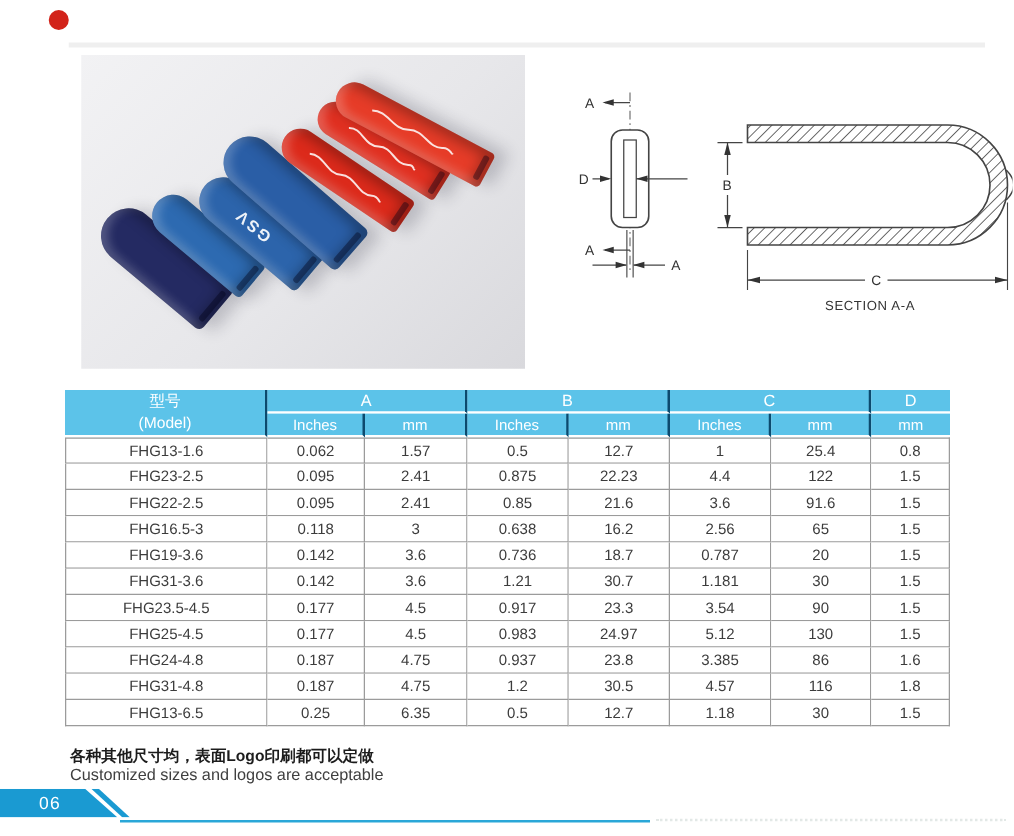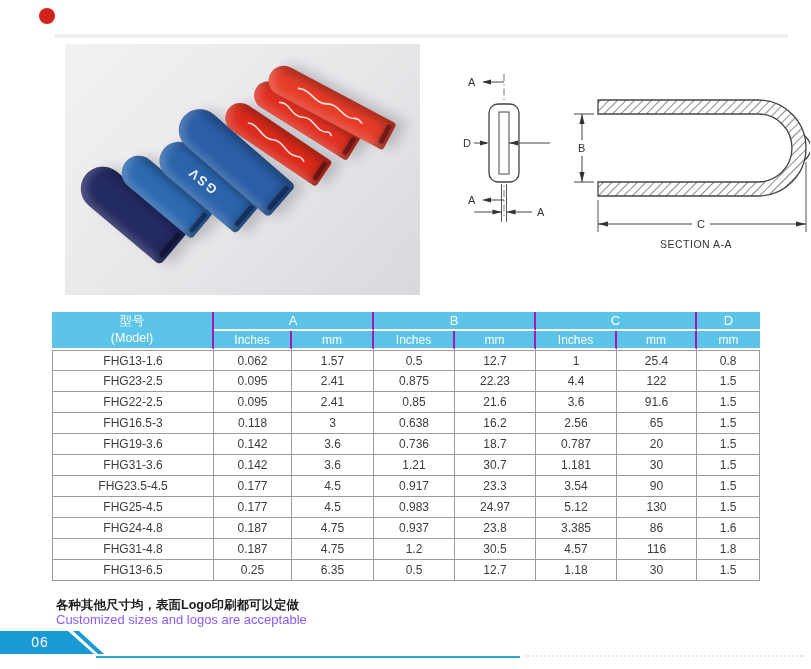--- a/index.html
+++ b/index.html
@@ -38,34 +38,34 @@
   .g7 { left:250px; top:-6px;  width:30px; height:135px; transform:rotate(-62deg); }
 
   
   .diagram { position:absolute; left:462px; top:60px; width:348px; height:196px; background:#fff; }
   .diagram svg text { font-family:"Liberation Sans", sans-serif; fill:#333; }
 
   
   .spec-table { position:absolute; left:52px; top:312px; width:708px;
                 border-collapse:separate; border-spacing:0; table-layout:fixed; }
   .spec-table thead td { background:#5cc3e9; color:#ffffff; text-align:center;
-                         border-right:2px solid #a21caf; border-bottom:2px solid #fff;
+                         border-right:2px solid #0c4a6e; border-bottom:2px solid #fff;
                          font-size:13px; height:19px; vertical-align:middle; }
   .spec-table thead td:last-child { border-right:0; }
   .spec-table thead td.model-head { font-size:12.5px; line-height:1.35; }
   .spec-table thead tr.units td { font-size:12px; }
   .spec-table tbody td { background:#fff; color:#3c3c3c; text-align:center; font-size:12px;
                          height:21px; border-right:1px solid #9b9b9b; border-bottom:1px solid #9b9b9b;
                          vertical-align:middle; }
   .spec-table tbody td:first-child { border-left:1px solid #9b9b9b; }
   .spec-table tbody tr:first-child td { border-top:1px solid #9b9b9b; }
 
   
   .note-zh { position:absolute; left:56px; top:597px; font-size:12.5px; color:#1c1c1c; font-weight:bold; }
-  .note-en { position:absolute; left:56px; top:612px; font-size:13px; color:#8b5cf6; }
+  .note-en { position:absolute; left:56px; top:612px; font-size:13px; color:#404040; }
 
   
   .footer-ribbon { position:absolute; left:0; top:631px; width:110px; height:23px;
                    background:#1a9ad2;
                    clip-path:polygon(0 0, 68px 0, 94px 100%, 0 100%); }
   .footer-stripe { position:absolute; left:0; top:631px; width:110px; height:23px;
                    background:#1a9ad2;
                    clip-path:polygon(73px 0, 79px 0, 104px 100%, 98px 100%); }
   .page-number { position:absolute; left:18px; top:634px; width:44px; text-align:center;
                  color:#fff; font-size:14px; letter-spacing:1px; }

